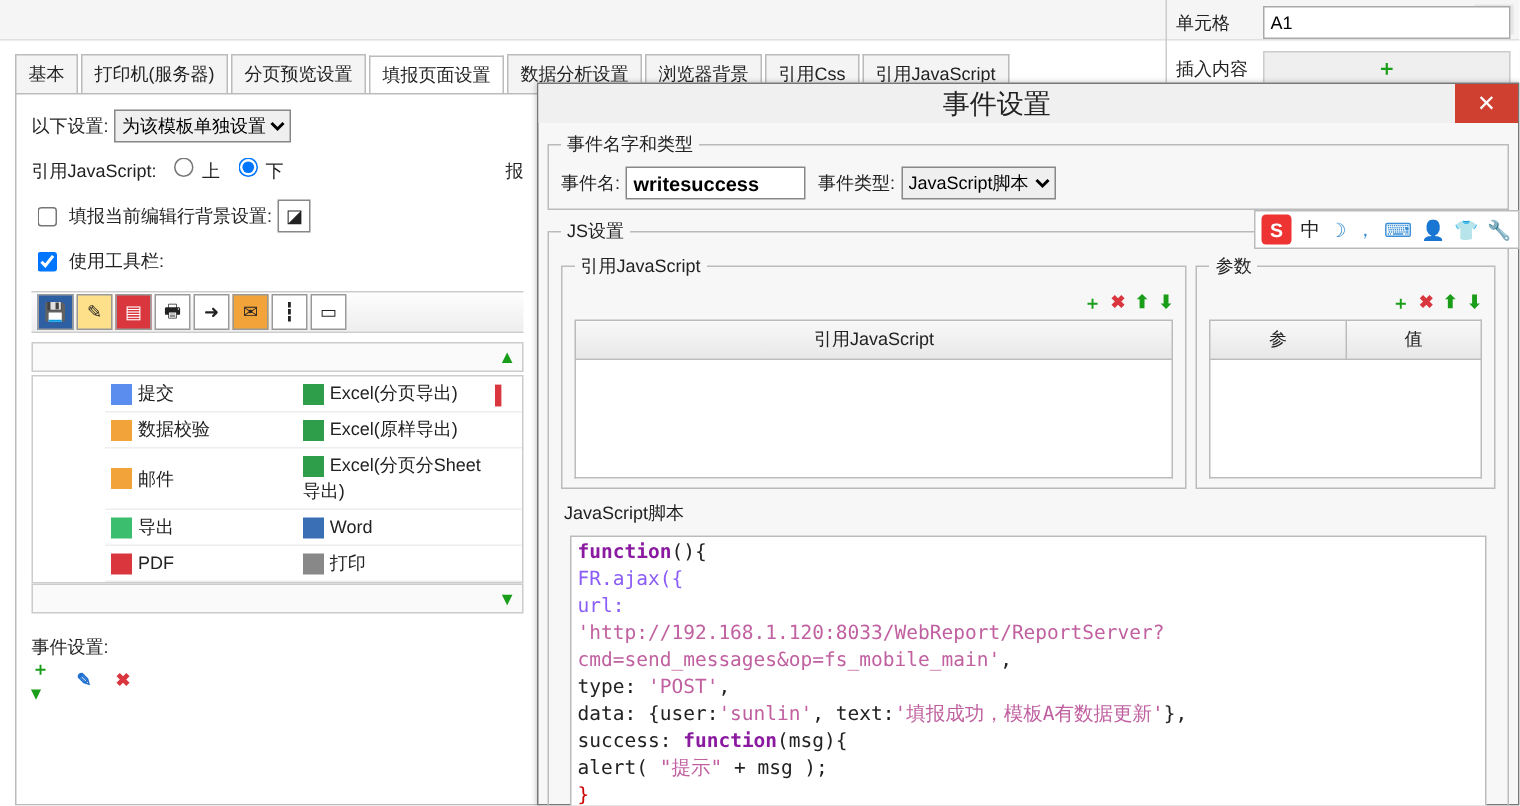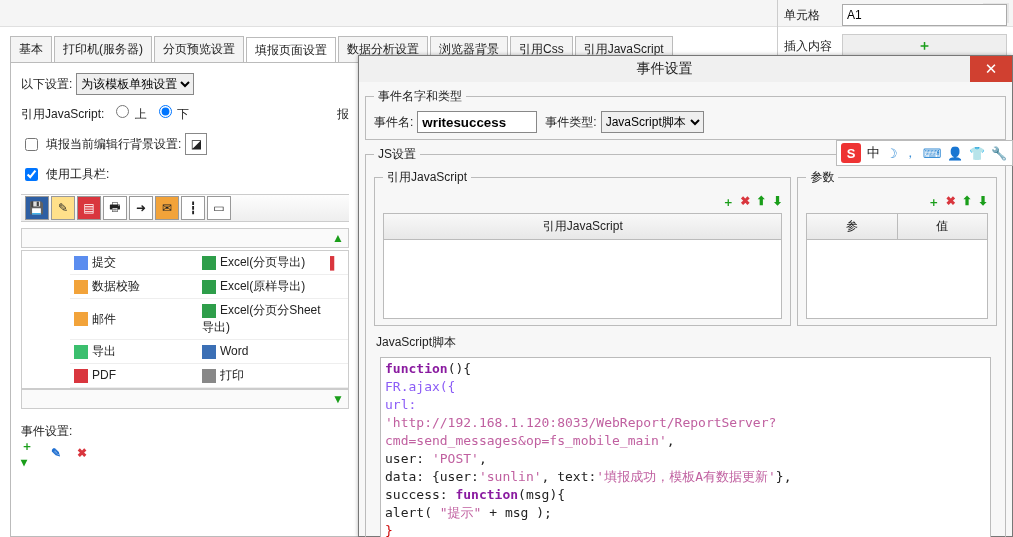--- a/index.html
+++ b/index.html
@@ -44,21 +44,21 @@
   .section-label { margin-top:14px; margin-bottom:4px; }
   .evt-tools { display:flex; gap:8px; margin-bottom:4px; }
   .evt-tools .t { width:18px; height:18px; display:flex; align-items:center; justify-content:center; font-weight:bold; cursor:pointer; }
   .evt-add{color:#1a9e1a;} .evt-edit{color:#1f6fd1;} .evt-del{color:#d9363e;}
   .evt-list { border:1px solid #ccc; }
   .evt-list .item { background:#1f6fd1; color:#fff; padding:2px 6px; }
 
   
   .dlg2 { position:absolute; top:55px; left:358px; right:0; bottom:0; border:1px solid #777; background:#f7f7f7; box-shadow:0 0 4px rgba(0,0,0,.3); }
   .dlg2 .titlebar { height:26px; background:#f0f0f0; display:flex; align-items:center; }
-  .dlg2 .titlebar .t { flex:1; text-align:center; font-size:14px;font-family:Liberation Mono, monospace; }
+  .dlg2 .titlebar .t { flex:1; text-align:center; font-size:18px;font-family:Liberation Mono, monospace; }
   .dlg2 .titlebar .close { width:42px; height:26px; background:#d04030; color:#fff; display:flex; align-items:center; justify-content:center; font-size:15px; cursor:pointer; }
 
   fieldset { border:1px solid #bbb; margin:6px 6px 0 6px; padding:6px 8px; }
   legend { font-size:12px; padding:0 4px; }
   .fs-name input[type=text] { width:110px; height:20px; border:1px solid #888; padding:0 4px;font-weight:bold; }
   .fs-name select { height:22px; border:1px solid #888; }
 
   .js-settings { display:flex; gap:6px; }
   .js-settings fieldset { flex:1; margin:0; }
   .mini-tools { display:flex; justify-content:flex-end; gap:6px; padding:2px 0; }
@@ -239,21 +239,21 @@
         <div class="grid-body"></div>
       </fieldset>
     </div>
 
     <div style="margin:8px 0 2px 2px">JavaScript脚本</div>
     <div class="code-area">
 <span class="kw">function</span><span>(){</span><br>
 <span class="name">FR.ajax({</span><br>
 <span class="name">url:</span><br>
 <span class="str">'http://192.168.1.120:8033/WebReport/ReportServer?cmd=send_messages&amp;op=fs_mobile_main'</span><span>,</span><br>
-<span>user: </span><span class="str">'POST'</span><span>,</span><br>
+<span>type: </span><span class="str">'POST'</span><span>,</span><br>
 <span>data: {user:</span><span class="str">'sunlin'</span><span>, text:</span><span class="str">'填报成功，模板A有数据更新'</span><span>},</span><br>
 <span>success: </span><span class="func">function</span><span>(msg){</span><br>
 <span>alert( </span><span class="str">"提示"</span><span> + msg );</span><br>
 <span class="brace">}</span><br>
 
 
     </div>
   </fieldset>
 </div>
 

